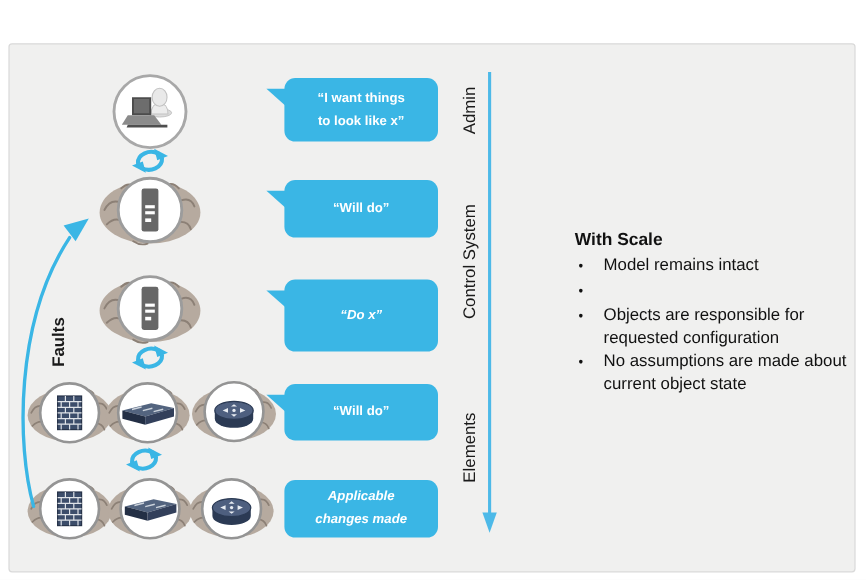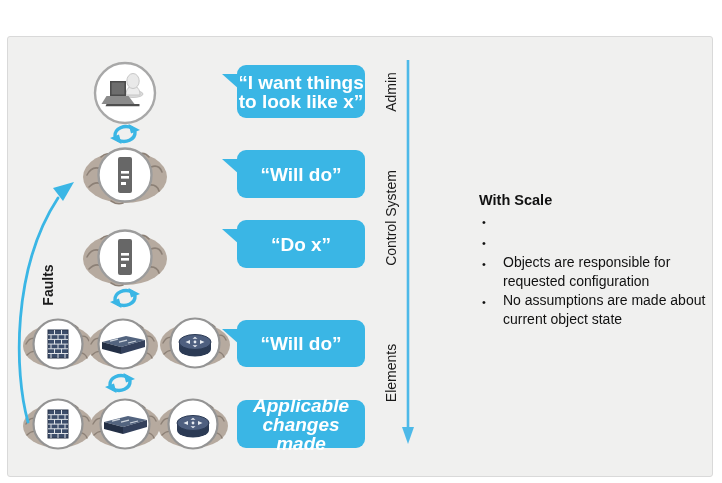--- a/index.html
+++ b/index.html
@@ -14,30 +14,30 @@
   .panel {
     position:absolute; left:7px; top:36px; width:704px; height:439px;
     background:#f0f0ef; border:1px solid #d9d9d9; border-radius:3px;
   }
   .abs { position:absolute; }
 
   
   .bubble {
     position:absolute; left:237px; width:128px; background:#3ab6e5;
     border-radius:9px; color:#fff; display:flex; align-items:center;
-    justify-content:center; text-align:center; font-size:19px;
+    justify-content:center; text-align:center; font-size:11px;
     font-weight:bold; line-height:19px; white-space:pre-line;
   }
   .bubble.tail::before {
     content:""; position:absolute; left:-15px; top:9px; width:0; height:0;
     border-bottom:16px solid transparent; border-right:18px solid #3ab6e5;
   }
   .b1 { top:65px;  height:53px; }
   .b2 { top:150px; height:48px; }
-  .b3 { top:220px; height:48px; }
+  .b3 { top:233px; height:60px;font-style:italic; }
   .b4 { top:320px; height:47px; }
   .b5 { top:400px; height:48px;font-style:italic; }
 
   
   .vlabel {
     position:absolute; width:140px; text-align:center;
     transform:rotate(-90deg); font-size:14px; color:#1a1a1a;
     white-space:nowrap;
   }
   .vlabel.bold { font-weight:bold; }
@@ -187,20 +187,21 @@
   <svg class="abs" style="left:12px;top:176px;" width="76" height="252" viewBox="0 0 76 252">
     <path d="M16 246 C 2 196, 0 92, 46 22" fill="none" stroke="#3ab6e5" stroke-width="2.8" stroke-linecap="round"></path>
     <path d="M62 6 L41 12 L51 25 Z" fill="#3ab6e5"></path>
   </svg>
   <div class="vlabel bold" style="left:-22px;top:277px;">Faults</div>
 
   <div class="ws">
     <div class="ws-title">With Scale</div>
     <div class="ws-row">
       <span class="ws-dot">•</span>
+      <span class="ws-text">Model remains intact</span>
     </div>
     <div class="ws-row">
       <span class="ws-dot">•</span>
     </div>
     <div class="ws-row">
       <span class="ws-dot">•</span>
       <span class="ws-text">Objects are responsible for
 requested configuration</span>
     </div>
     <div class="ws-row">

